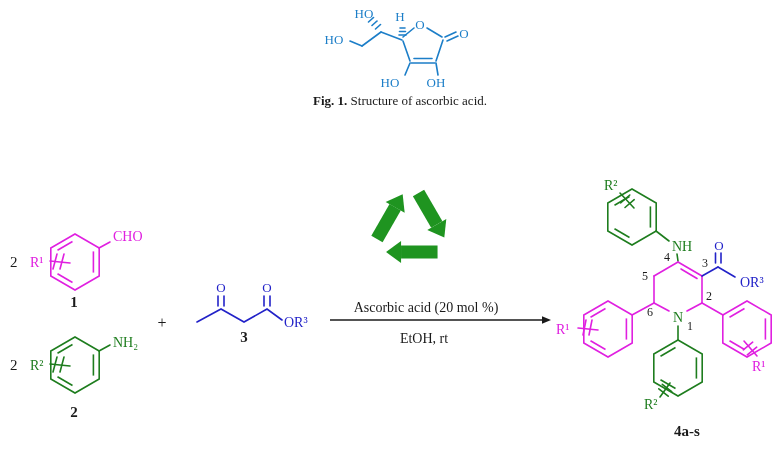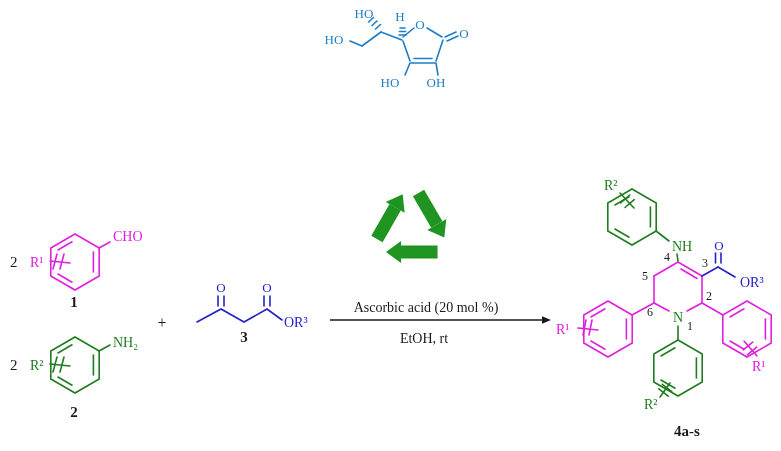--- a/index.html
+++ b/index.html
@@ -189,14 +189,15 @@
     </g>
     <text class="mag t14" x="752" y="371">R¹</text>
 
     <use href="#hexring" transform="translate(678,368)" style="color:#1E7D1E"></use>
     <text class="grn t14" x="644" y="409">R²</text>
 
     <text class="blk t15 bold" text-anchor="middle" x="687" y="436">4a-s</text>
   </g>
 </svg>
 
+<div id="caption"><span class="bold" style="font-weight:bold">Fig. 1.</span><span> Structure of ascorbic acid.</span></div>
 
 </div>
 
 </body></html>

